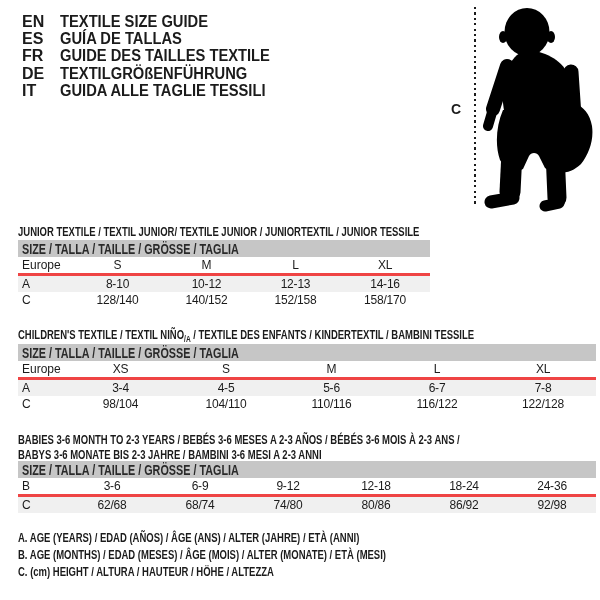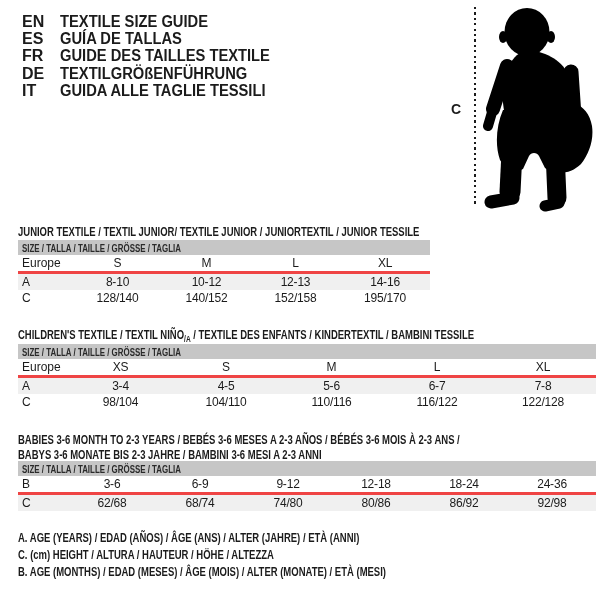--- a/index.html
+++ b/index.html
@@ -22,21 +22,21 @@
   #height-label{position:absolute;left:451px;top:101px;font-size:14px;font-weight:bold;}
   #baby-svg{position:absolute;left:483px;top:6px;}
 
   
   .tbl-title{position:absolute;font-size:13px;font-weight:bold;line-height:15px;white-space:nowrap;margin-top:8px;}
   .sub{font-size:9px;vertical-align:-3px;}
 
   
   table{border-collapse:collapse;table-layout:fixed;position:absolute;font-size:12px;}
   td{padding:0;height:16px;vertical-align:middle;overflow:hidden;}
-  tr.bar td{background:#c6c6c6;font-weight:bold;font-size:11px;color:#2a2a2a;padding-left:4px;height:15px;}
+  tr.bar td{background:#c6c6c6;font-weight:bold;font-size:15px;color:#2a2a2a;padding-left:4px;height:15px;}
   td.lbl{text-align:left;padding-left:4px;}
   td.val{text-align:center;letter-spacing:-.2px;}
   tr.rule td{border-bottom:3px solid #ef4444;}
   tr.alt td{background:#f0f0f0;}
 
   
   #notes{position:absolute;left:18px;top:530px;}
   .note{height:17.2px;font-size:13px;font-weight:bold;white-space:nowrap;}
 </style>
 </head>
@@ -119,21 +119,21 @@
       <td class="val">8-10</td>
       <td class="val">10-12</td>
       <td class="val">12-13</td>
       <td class="val">14-16</td>
     </tr>
     <tr>
       <td class="lbl">C</td>
       <td class="val">128/140</td>
       <td class="val">140/152</td>
       <td class="val">152/158</td>
-      <td class="val">195/170</td>
+      <td class="val">158/170</td>
     </tr>
   </tbody>
     </table>
 
   <div class="tbl-title" style="left:18px;top:319px">
     <span class="cond"><span>CHILDREN'S TEXTILE / TEXTIL NIÑO</span><span class="sub">/A</span><span> / TEXTILE DES ENFANTS / KINDERTEXTIL / BAMBINI TESSILE</span></span>
   </div>
   <table style="left:18px;top:344px;width:578px">
     <colgroup>
         <col style="width:50px">
@@ -208,17 +208,17 @@
       <td class="val">74/80</td>
       <td class="val">80/86</td>
       <td class="val">86/92</td>
       <td class="val">92/98</td>
     </tr>
   </tbody>
     </table>
 
   <div id="notes">
     <div class="note"><span class="cond">A. AGE (YEARS) / EDAD (AÑOS) / ÂGE (ANS) / ALTER (JAHRE) / ETÀ (ANNI)</span></div>
+    <div class="note"><span class="cond">B. AGE (MONTHS) / EDAD (MESES) / ÂGE (MOIS) / ALTER (MONATE) / ETÀ (MESI)</span></div>
     <div class="note"><span class="cond">C. (cm) HEIGHT / ALTURA / HAUTEUR / HÖHE / ALTEZZA</span></div>
-    <div class="note"><span class="cond">B. AGE (MONTHS) / EDAD (MESES) / ÂGE (MOIS) / ALTER (MONATE) / ETÀ (MESI)</span></div>
   </div>
 
 </div>
 
 </body></html>

